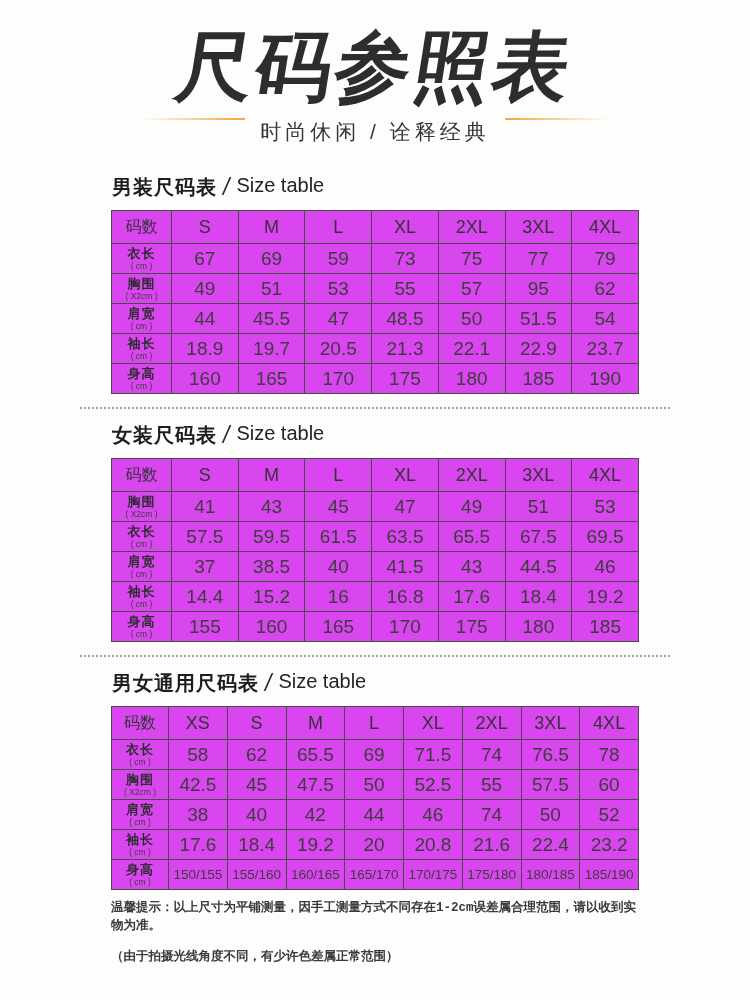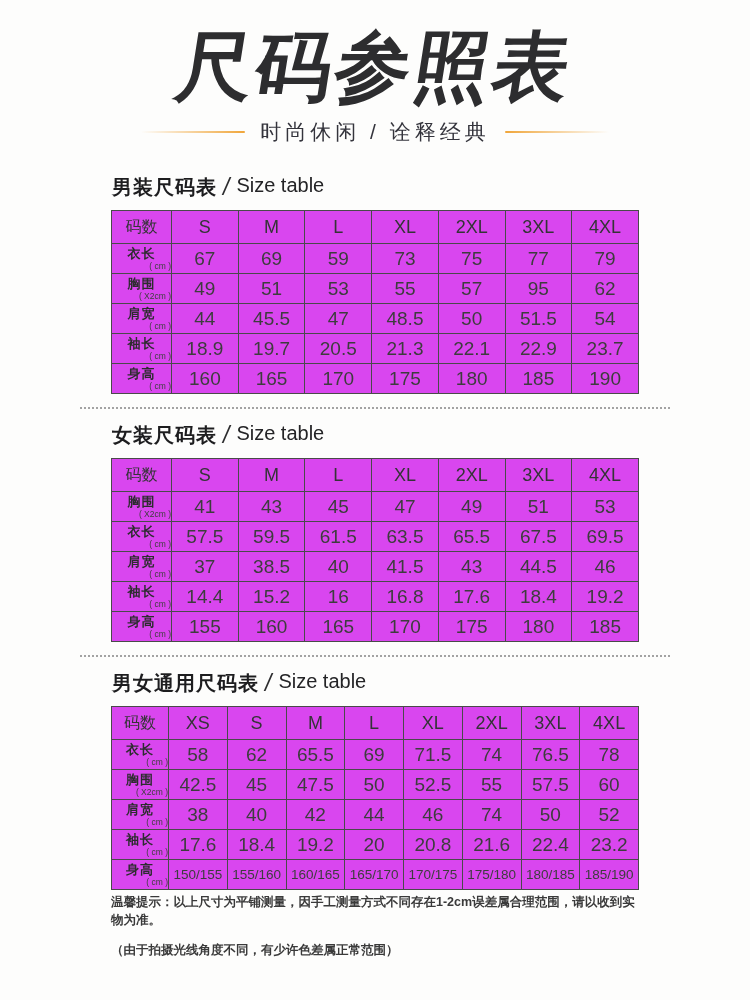--- a/index.html
+++ b/index.html
@@ -23,21 +23,21 @@
     font-size: 76px;
     line-height: 1.12;
     font-weight: 900;
     letter-spacing: 3px;
     color: var(--text-dark, #2d2d2f);
     transform: skewX(-9deg);
   }
   .subtitle-row {
     margin-top: 9px;
     display: flex;
-    align-items: center;
+    align-items: flex-start;
     justify-content: center;
     gap: 15px;
   }
   .subtitle {
     font-size: 21px;
     font-weight: 500;
     letter-spacing: 4px;
     color: #34343c;
     white-space: nowrap;
   }
@@ -110,36 +110,35 @@
     letter-spacing: 1px;
   }
   th.row-label .unit {
     display: block;
     font-size: 8.5px;
     font-weight: 400;
     color: #3e3e3e;
     line-height: 1;
     margin-top: 2px;
     letter-spacing: 0;
-    text-align: right;
   }
 
   .divider {
     width: 590px;
     margin: 13px 0 13px -31px;
     border-top: 2px dotted #a3a3a3;
   }
 
   .note {
     font-size: 12.5px;
     font-weight: 600;
     color: #3a3a3a;
     line-height: 1.45;
   }
-  .note-1 { margin-top: 3px; }
+  .note-1 { margin-top: 9px; font-family: Liberation Mono, monospace; }
   .note-2 { text-align: left; margin-top: 12px; }
 </style>
 </head>
 <body>
 
 <div class="page">
 
   <header>
     <h1 class="title">尺码参照表</h1>
     <div class="subtitle-row">

